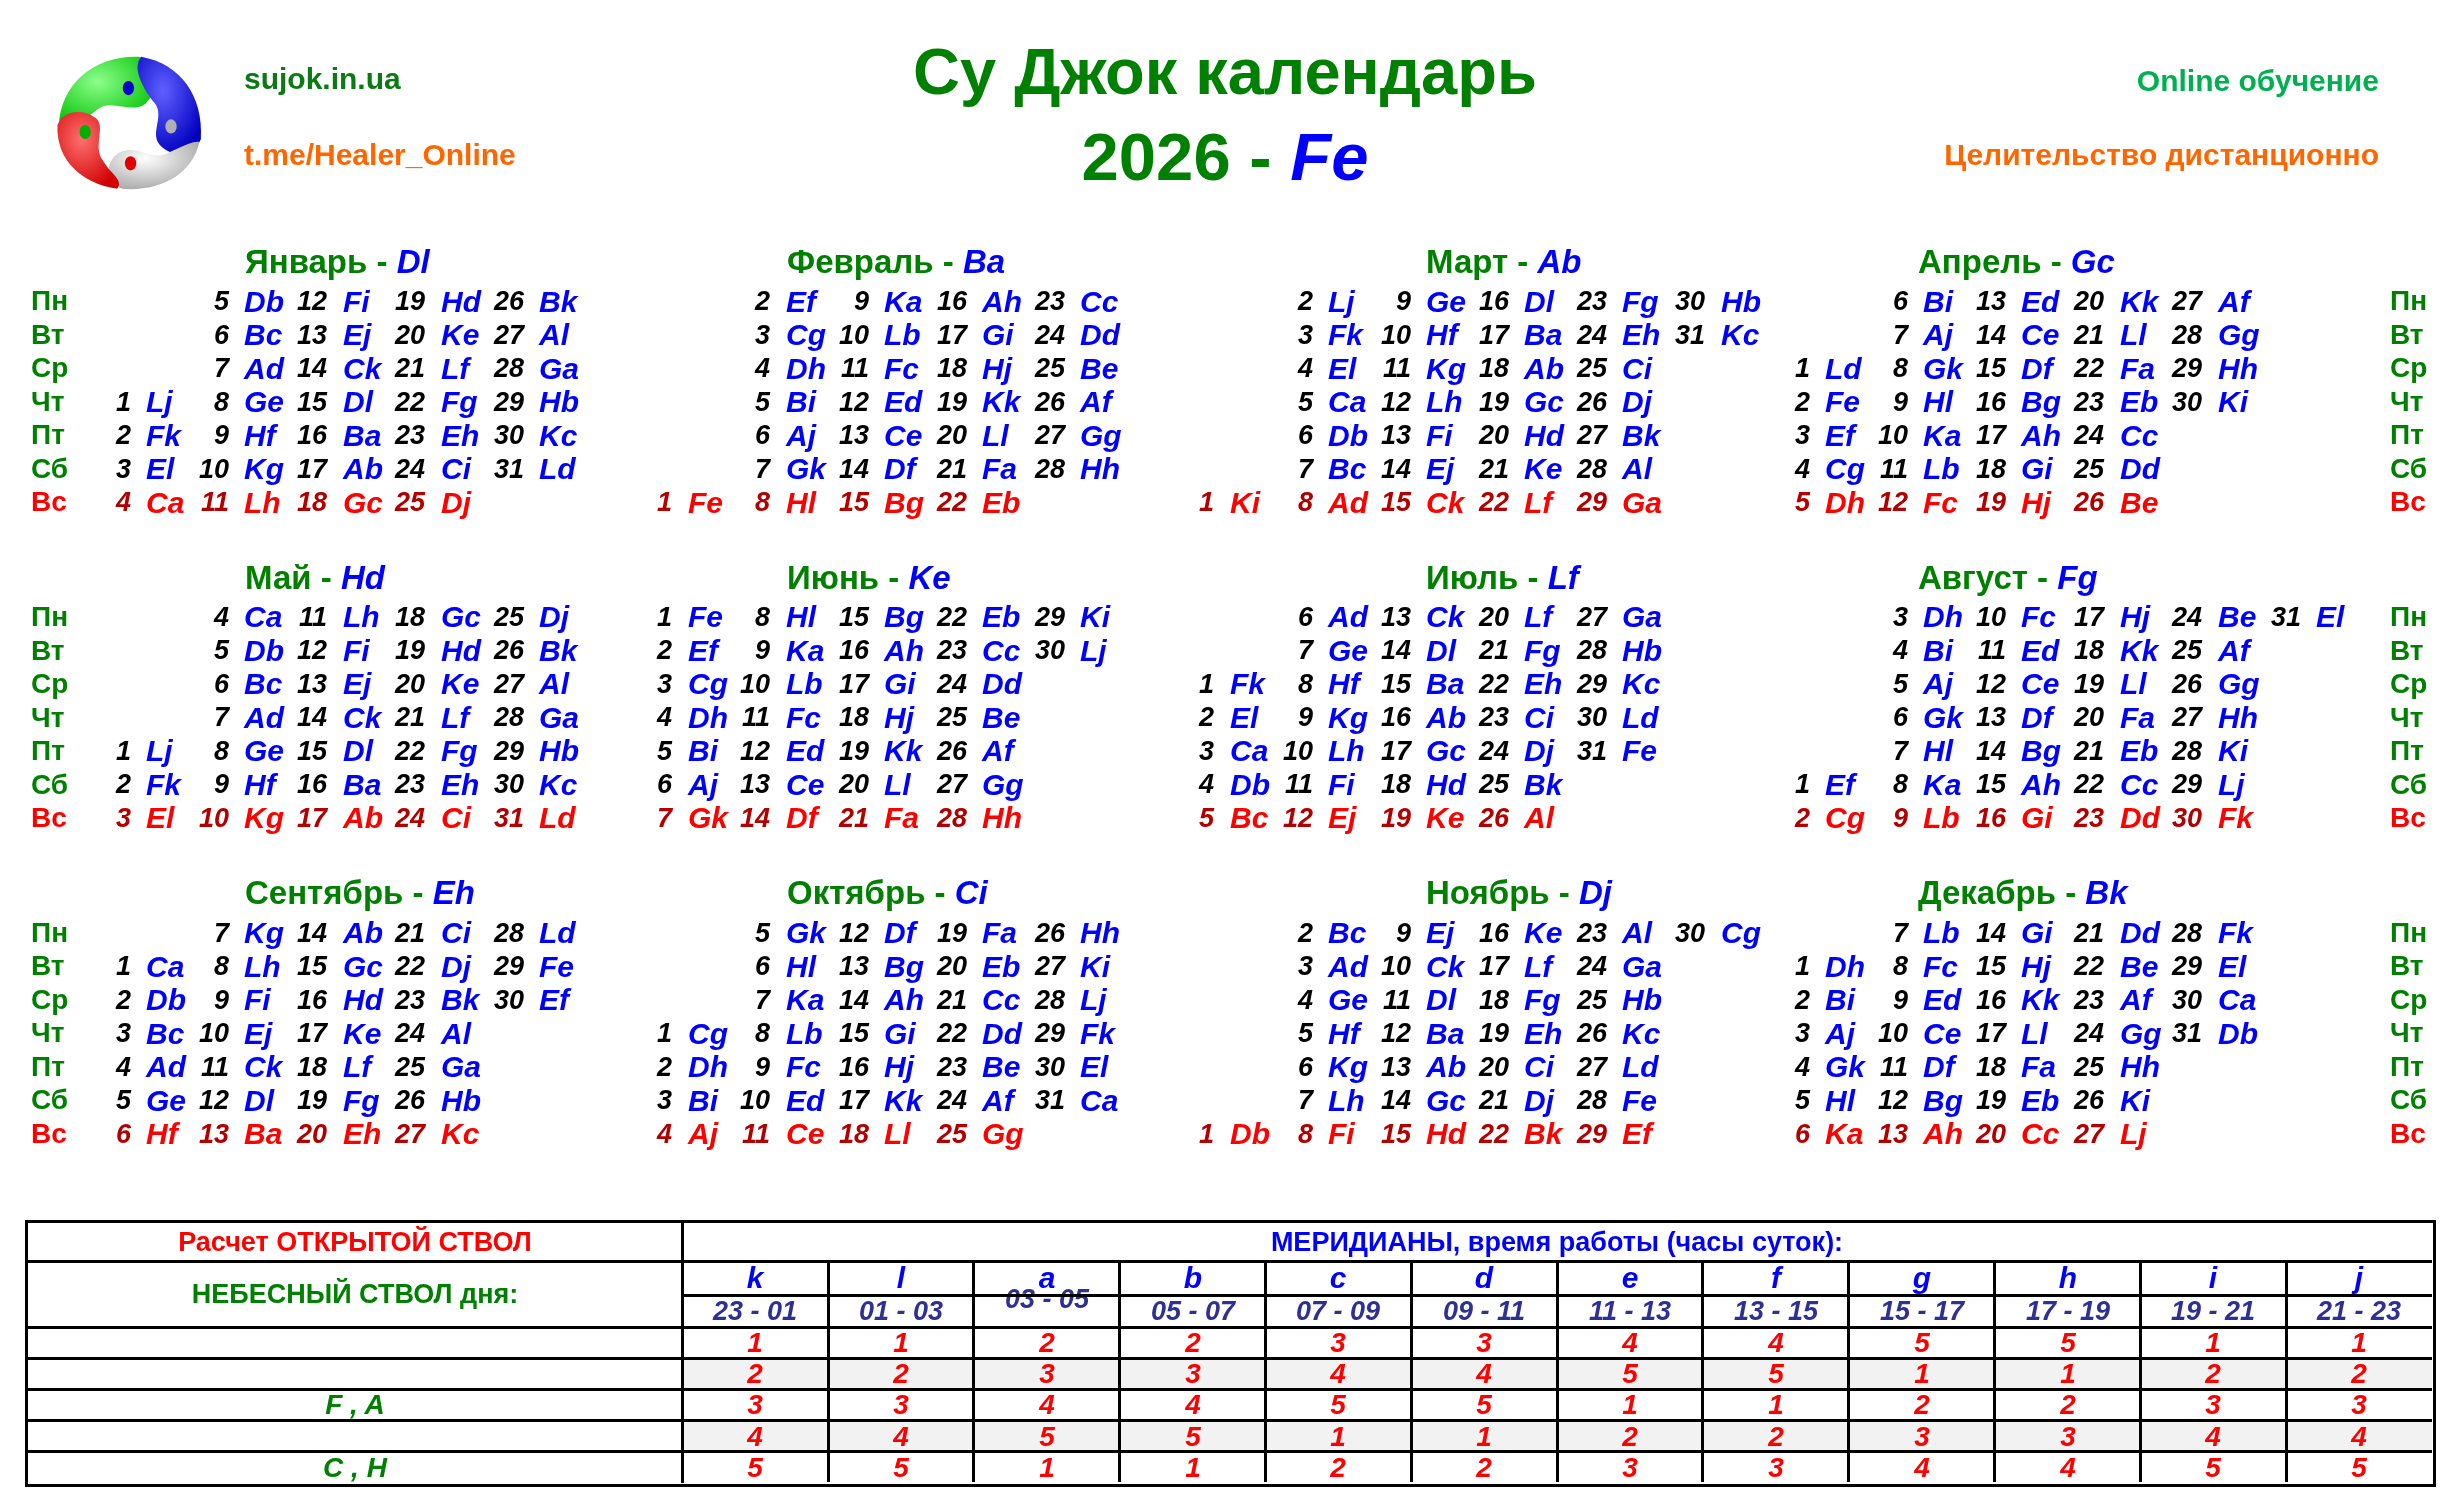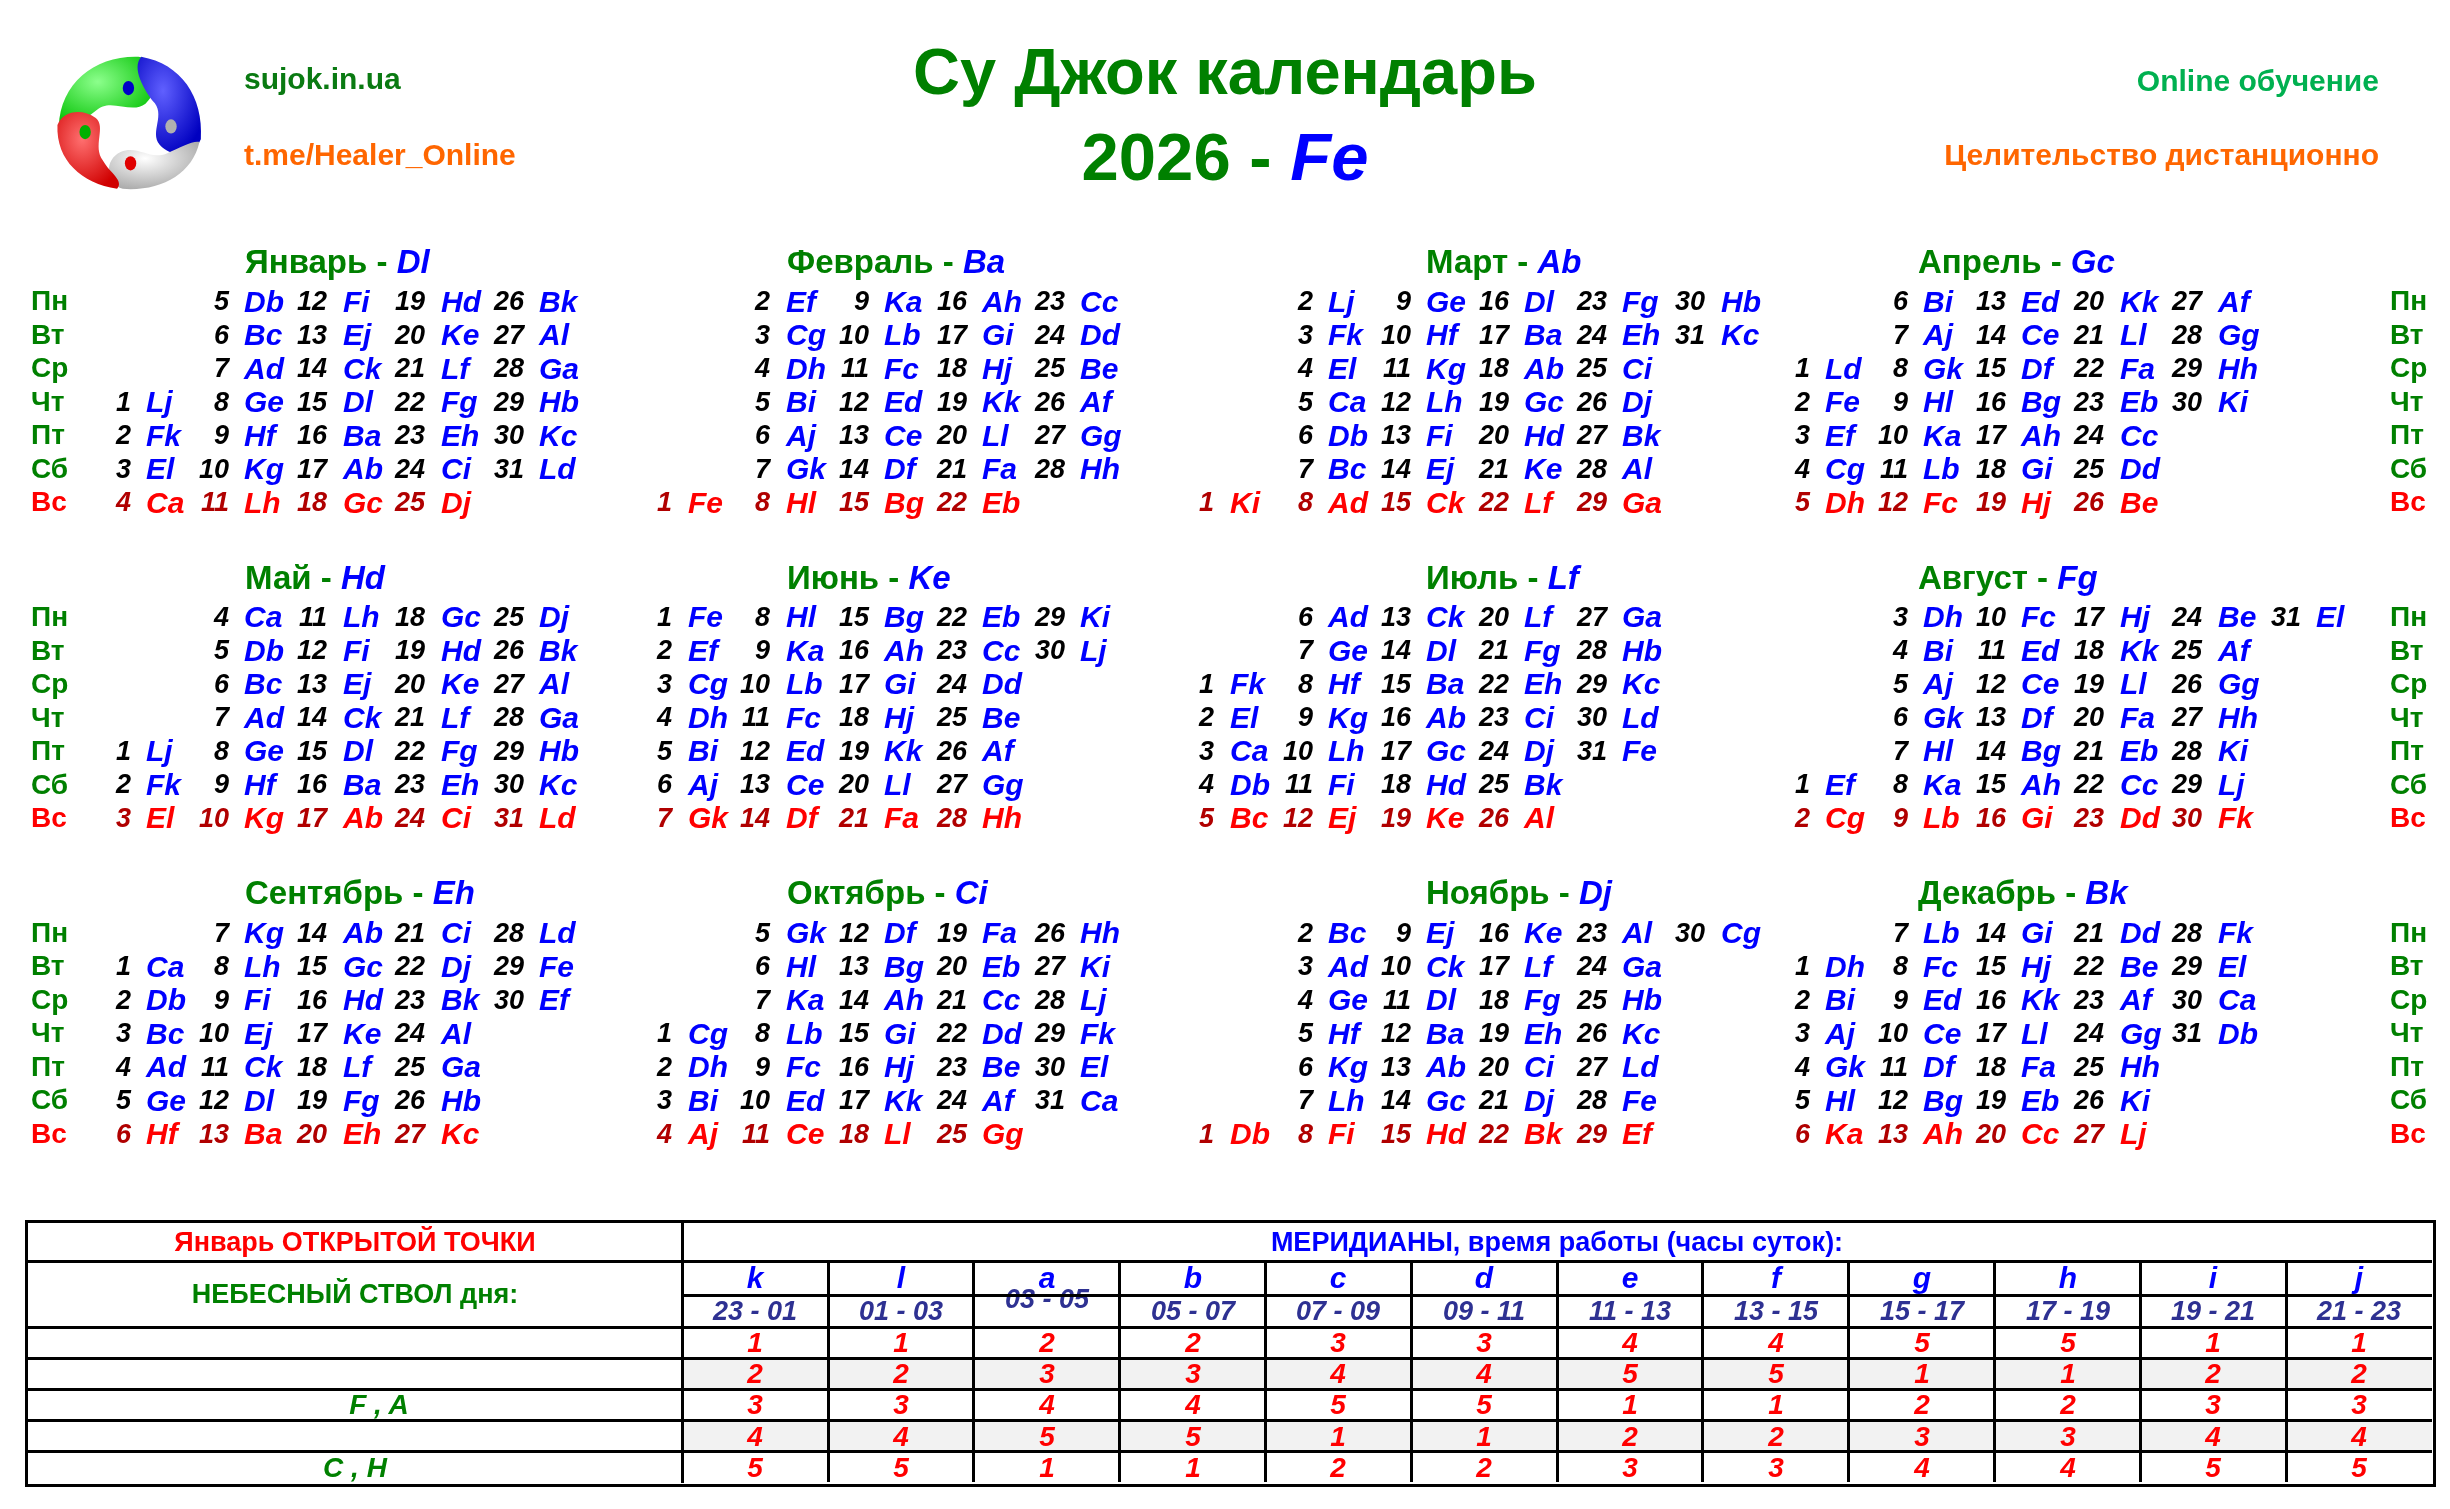--- a/index.html
+++ b/index.html
@@ -856,21 +856,21 @@
     <div class="abs code" style="left: 2218px; top: 918px;">Fk</div>
     <div class="abs num" style="left: 2152px; top: 953px;">29</div>
     <div class="abs code" style="left: 2218px; top: 952px;">El</div>
     <div class="abs num" style="left: 2152px; top: 987px;">30</div>
     <div class="abs code" style="left: 2218px; top: 985px;">Ca</div>
     <div class="abs num" style="left: 2152px; top: 1020px;">31</div>
     <div class="abs code" style="left: 2218px; top: 1019px;">Db</div>
   </div>
 
 <div class="abs tbl" id="tbl">
-    <div class="cell hdr-red" style="left: 0px; top: 0px; width: 654px; height: 38px;">Январь ОТКРЫТОЙ ТОЧКИ</div>
+    <div class="cell hdr-red" style="left: 0px; top: 0px; width: 654px; height: 38px;">Расчет ОТКРЫТОЙ СТВОЛ</div>
     <div class="cell hdr-green" style="left: 0px; top: 38px; width: 654px; height: 66px;">НЕБЕСНЫЙ СТВОЛ дня:</div>
     <div class="cell hdr-blue" style="left: 654px; top: 0px; width: 1750px; height: 38px;">МЕРИДИАНЫ,  время  работы (часы суток):</div>
     <div class="cell mer" style="left: 654px; top: 38px; width: 146px; height: 34px;">k</div>
     <div class="cell time" style="left: 654px; top: 72px; width: 146px; height: 32px;">23 - 01</div>
     <div class="cell mer" style="left: 800px; top: 38px; width: 146px; height: 34px;">l</div>
     <div class="cell time" style="left: 800px; top: 72px; width: 146px; height: 32px;">01 - 03</div>
     <div class="cell mer" style="left: 946px; top: 38px; width: 146px; height: 34px;">a</div>
     <div class="cell time" style="left: 946px; top: 60px; width: 146px; height: 32px;">03 - 05</div>
     <div class="cell mer" style="left: 1092px; top: 38px; width: 146px; height: 34px;">b</div>
     <div class="cell time" style="left: 1092px; top: 72px; width: 146px; height: 32px;">05 - 07</div>
@@ -907,21 +907,21 @@
     <div class="cell val gray" style="left: 946px; top: 135px; width: 146px; height: 31px;">3</div>
     <div class="cell val gray" style="left: 1092px; top: 135px; width: 146px; height: 31px;">3</div>
     <div class="cell val gray" style="left: 1237px; top: 135px; width: 146px; height: 31px;">4</div>
     <div class="cell val gray" style="left: 1383px; top: 135px; width: 146px; height: 31px;">4</div>
     <div class="cell val gray" style="left: 1529px; top: 135px; width: 146px; height: 31px;">5</div>
     <div class="cell val gray" style="left: 1675px; top: 135px; width: 146px; height: 31px;">5</div>
     <div class="cell val gray" style="left: 1821px; top: 135px; width: 146px; height: 31px;">1</div>
     <div class="cell val gray" style="left: 1967px; top: 135px; width: 146px; height: 31px;">1</div>
     <div class="cell val gray" style="left: 2112px; top: 135px; width: 146px; height: 31px;">2</div>
     <div class="cell val gray" style="left: 2258px; top: 135px; width: 146px; height: 31px;">2</div>
-    <div class="cell stem" style="left: 0px; top: 166px; width: 654px; height: 31px; margin-left: 24px;">F ,  A</div>
+    <div class="cell stem" style="left: 0px; top: 166px; width: 654px; height: 31px;">F ,  A</div>
     <div class="cell val" style="left: 654px; top: 166px; width: 146px; height: 31px;">3</div>
     <div class="cell val" style="left: 800px; top: 166px; width: 146px; height: 31px;">3</div>
     <div class="cell val" style="left: 946px; top: 166px; width: 146px; height: 31px;">4</div>
     <div class="cell val" style="left: 1092px; top: 166px; width: 146px; height: 31px;">4</div>
     <div class="cell val" style="left: 1237px; top: 166px; width: 146px; height: 31px;">5</div>
     <div class="cell val" style="left: 1383px; top: 166px; width: 146px; height: 31px;">5</div>
     <div class="cell val" style="left: 1529px; top: 166px; width: 146px; height: 31px;">1</div>
     <div class="cell val" style="left: 1675px; top: 166px; width: 146px; height: 31px;">1</div>
     <div class="cell val" style="left: 1821px; top: 166px; width: 146px; height: 31px;">2</div>
     <div class="cell val" style="left: 1967px; top: 166px; width: 146px; height: 31px;">2</div>

